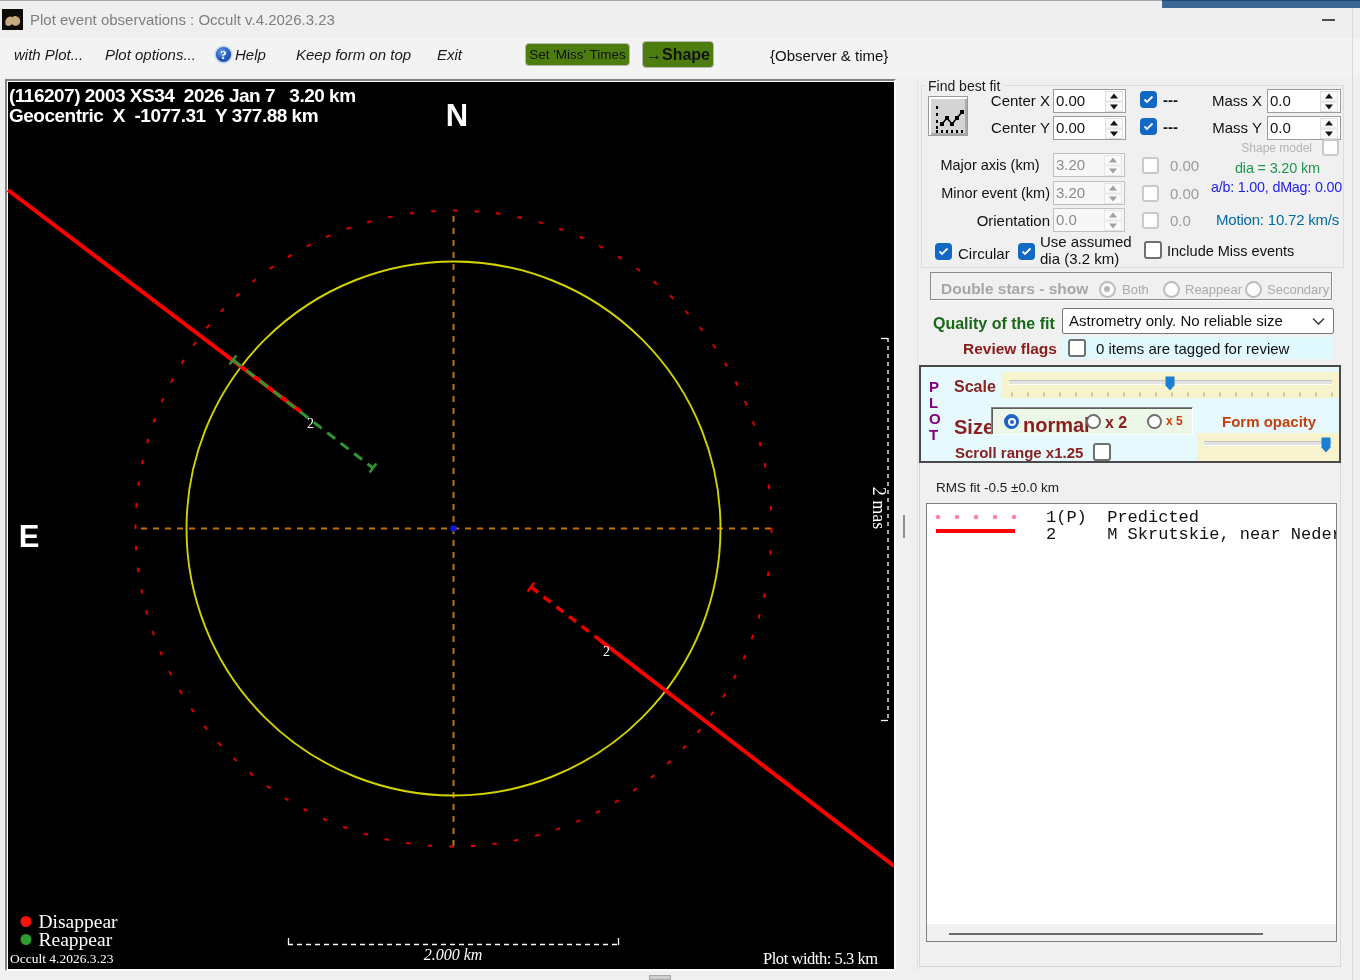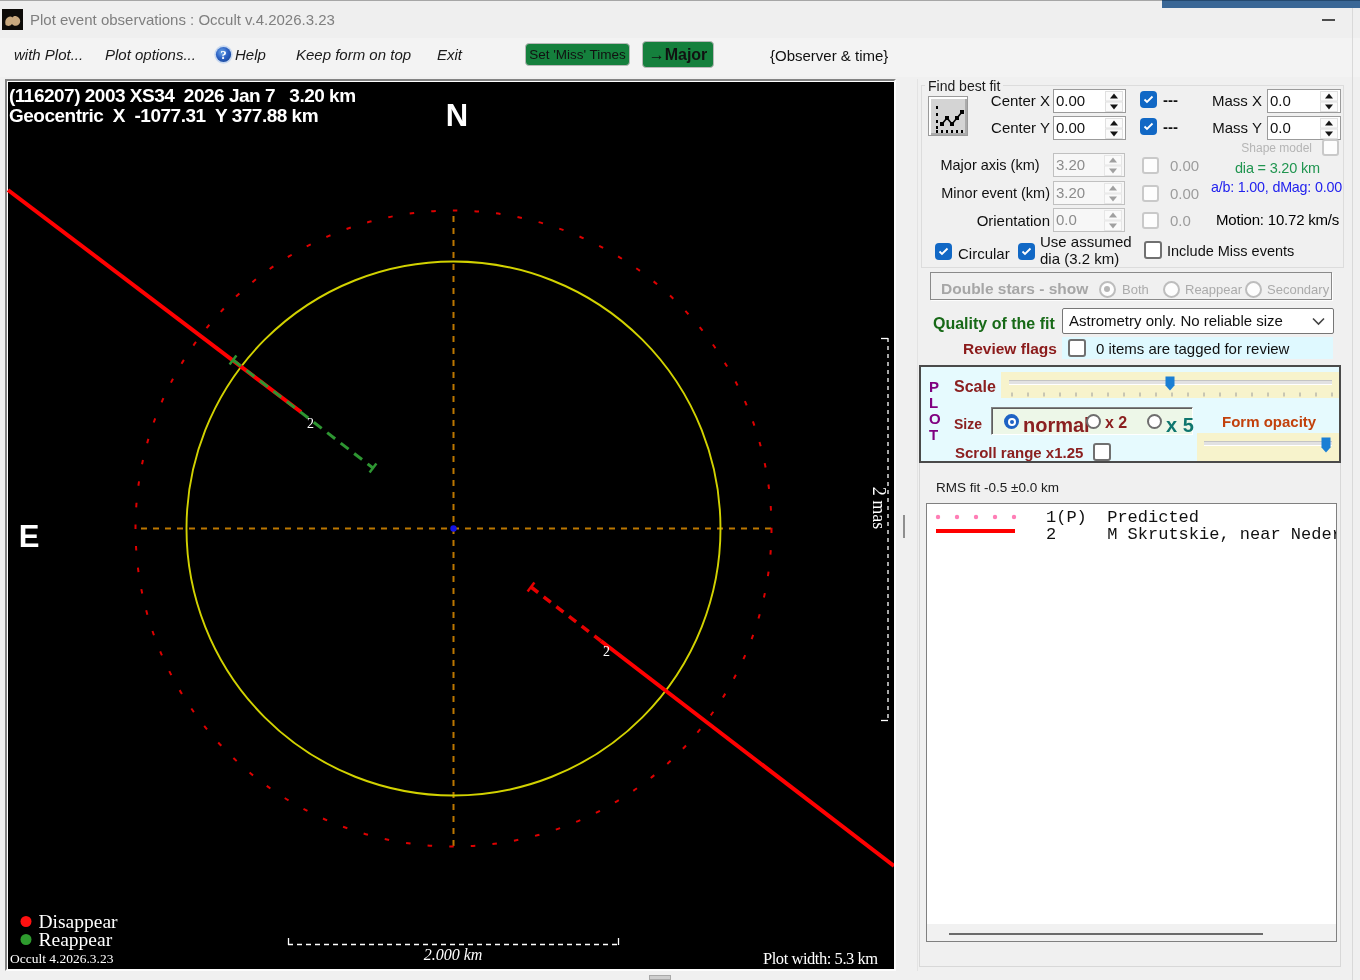--- a/index.html
+++ b/index.html
@@ -13,21 +13,21 @@
 #bluestrip { left:1162px; top:0; width:198px; height:8px; background:#3A6796; border-top:1px solid #24496F; }
 #appicon { left:2px; top:9px; width:21px; height:21px; background:#0D0B08; border-radius:2px; }
 #apptitle { left:30px; top:11px; font-size:15px; color:#7F7F7F; }
 #minbtn { left:1322px; top:19px; width:13px; height:2px; background:#4D4D4D; }
 
 
 #menubar { left:0; top:38px; width:1360px; height:39px; background:#F3F3F3; }
 .menuitem { top:46px; font-size:15px; color:#1A1A1A;font-style:italic; }
 
 
-.tbtn { background:#15803d; border:1px solid #B8B8B8; border-radius:4px; color:#111; text-align:center; }
+.tbtn { background:#4d7c0f; border:1px solid #B8B8B8; border-radius:4px; color:#111; text-align:center; }
 #btnMiss { left:525px; top:43px; width:105px; height:23px; font-size:13.5px; line-height:21px; }
 #btnEditor { left:642px; top:41px; width:72px; height:27px; font-size:16px; font-weight:bold; line-height:25px; }
 #obsTime { left:726px; top:47px; font-size:15px; color:#111;margin-left:44px; }
 
 
 #plotwrap { left:5px; top:79px; width:891px; height:892px; border-top:2px solid #838383; border-left:2px solid #838383; border-right:2px solid #FCFCFC; border-bottom:2px solid #FCFCFC; background:#000; box-shadow:inset 1px 1px 0 #FFF; }
 
 
 .gb { border:1px solid #DCDCDC; }
 .lbl { font-size:15px; color:#101010; }
@@ -62,21 +62,21 @@
         <stop offset="100%" stop-color="#1B4A9E"></stop>
       </radialGradient>
     </defs>
 <circle cx="9.5" cy="9.5" r="9.2" fill="#C7D8F0"></circle>
 <circle cx="9.5" cy="9.5" r="7.6" fill="url(#hg)"></circle>
 <text x="9.5" y="14" text-anchor="middle" font-family="Liberation Serif, serif" font-size="13" font-weight="bold" fill="#FFF">?</text>
 </svg>
 <div class="abs menuitem" style="left:296px;">Keep form on top</div>
 <div class="abs menuitem" style="left:437px;">Exit</div>
 <div class="abs tbtn" id="btnMiss">Set 'Miss' Times</div>
-<div class="abs tbtn" id="btnEditor">→Major</div>
+<div class="abs tbtn" id="btnEditor">→Shape</div>
 <div class="abs" id="obsTime">{Observer &amp; time}</div>
 
 <div class="abs" id="plotwrap">
 <svg width="887" height="888" viewBox="0 0 887 888" xmlns="http://www.w3.org/2000/svg">
 
   <line x1="134" y1="447.5" x2="765" y2="447.5" stroke="#BB7700" stroke-width="2" stroke-dasharray="6,6"></line>
   <line x1="446.5" y1="135" x2="446.5" y2="766" stroke="#BB7700" stroke-width="2" stroke-dasharray="6,6"></line>
 
   <circle cx="446.5" cy="447.5" r="267" fill="none" stroke="#D2D200" stroke-width="1.9"></circle>
   <circle cx="446.5" cy="447.5" r="318" fill="none" stroke="#DE0000" stroke-width="2" stroke-dasharray="4.5,17.2"></circle>
@@ -235,21 +235,21 @@
 <div class="abs cbd" style="left:1142px;top:157px;"></div>
 <div class="abs lbl" style="left:1170px;top:157px;color:#9C9C9C;">0.00</div>
 <div class="abs cbd" style="left:1142px;top:185px;"></div>
 <div class="abs lbl" style="left:1170px;top:185px;color:#9C9C9C;">0.00</div>
 <div class="abs cbd" style="left:1142px;top:212px;"></div>
 <div class="abs lbl" style="left:1170px;top:212px;color:#9C9C9C;">0.0</div>
 <div class="abs" style="left:1232px;top:141px;width:80px;text-align:right;font-size:12px;color:#B5B5B5;">Shape model</div>
 <div class="abs cbd" style="left:1322px;top:139px;"></div>
 <div class="abs" style="left:1235px;top:160px;font-size:14.5px;letter-spacing:-0.2px;color:#209550;">dia = 3.20 km</div>
 <div class="abs" style="left:1211px;top:179px;font-size:14.3px;letter-spacing:-0.2px;color:#2222EE;">a/b: 1.00, dMag: 0.00</div>
-<div class="abs" style="left:1216px;top:211px;font-size:15px;letter-spacing:-0.2px;color:#000000;">Motion: 10.72 km/s</div>
+<div class="abs" style="left:1216px;top:211px;font-size:15px;letter-spacing:-0.2px;color:#0369a1;">Motion: 10.72 km/s</div>
 <div class="abs cb" style="left:935px;top:243px;"><svg width="13" height="13" viewBox="0 0 13 13" style="margin:2px;">
       <path d="M2.5 6.5 L5 9 L10.5 3.5" fill="none" stroke="#FFF" stroke-width="1.8"></path>
     </svg></div>
 <div class="abs lbl" style="left:958px;top:245px;">Circular</div>
 <div class="abs cb" style="left:1018px;top:243px;"><svg width="13" height="13" viewBox="0 0 13 13" style="margin:2px;">
       <path d="M2.5 6.5 L5 9 L10.5 3.5" fill="none" stroke="#FFF" stroke-width="1.8"></path>
     </svg></div>
 <div class="abs lbl" style="left:1040px;top:234px;line-height:16.5px;">Use assumed<br>dia (3.2 km)</div>
 <div class="abs cbu" style="left:1144px;top:241px;"></div>
 <div class="abs" style="left:1167px;top:243px;font-size:14.5px;color:#101010;">Include Miss events</div>
@@ -312,30 +312,30 @@
 <svg class="abs" style="left:1206px;top:450px;" width="128" height="5" viewBox="0 0 128 5">
     <g stroke="#9A9A9A" stroke-width="1">
       <line x1="2" y1="0.5" x2="2" y2="4.5"></line>
       <line x1="27" y1="0.5" x2="27" y2="4.5"></line>
       <line x1="52" y1="0.5" x2="52" y2="4.5"></line>
       <line x1="77" y1="0.5" x2="77" y2="4.5"></line>
       <line x1="102" y1="0.5" x2="102" y2="4.5"></line>
       <line x1="126" y1="0.5" x2="126" y2="4.5"></line>
     </g>
   </svg>
-<div class="abs" style="left:954px;top:416px;font-size:14px;font-weight:bold;color:#8B2020;">Size</div>
+<div class="abs" style="left:954px;top:416px;font-size:20px;font-weight:bold;color:#8B2020;">Size</div>
 <div class="abs" style="left:991px;top:407px;width:202px;height:28px;background:#EDF7E8;border:1px solid #828282;border-bottom-color:#FFF;border-right-color:#FFF;box-shadow:inset 1px 1px 0 #5E5E5E;"></div>
 <div class="abs" style="left:1004px;top:414px;width:15px;height:15px;border-radius:50%;background:#1E63C4;"></div>
 <div class="abs" style="left:1007.5px;top:417.5px;width:8px;height:8px;border-radius:50%;background:#FFF;"></div>
 <div class="abs" style="left:1009.5px;top:419.5px;width:4px;height:4px;border-radius:50%;background:#1E63C4;"></div>
 <div class="abs" style="left:1023px;top:414px;font-size:20px;font-weight:bold;color:#8B2020;">normal</div>
 <div class="abs" style="left:1086px;top:414px;width:15px;height:15px;border:2px solid #6E6E6E;border-radius:50%;background:#FFF;"></div>
 <div class="abs" style="left:1105px;top:414px;font-size:16px;font-weight:bold;color:#8B2020;">x 2</div>
 <div class="abs" style="left:1147px;top:414px;width:15px;height:15px;border:2px solid #6E6E6E;border-radius:50%;background:#FFF;"></div>
-<div class="abs" style="left:1166px;top:414px;font-size:20px;font-weight:bold;color:#0f766e;">x 5</div>
+<div class="abs" style="left:1166px;top:414px;font-size:12px;font-weight:bold;color:#c2410c;">x 5</div>
 <div class="abs" style="left:1222px;top:413px;font-size:15px;font-weight:bold;color:#c2410c;">Form opacity</div>
 <div class="abs" style="left:1197px;top:433px;width:142px;height:28px;background:#F7F3CC;"></div>
 <div class="abs" style="left:1204px;top:441px;width:128px;height:5px;background:#E2E2E2;border-top:1px solid #C4C4C4;border-bottom:1px solid #FFF;"></div>
 <svg class="abs" style="left:1321px;top:437px;" width="10" height="16" viewBox="0 0 10 16">
     <path d="M0.5 0.5 H9.5 V10.5 L5 15.5 L0.5 10.5 Z" fill="#1B7FD4"></path>
   </svg>
 <div class="abs" style="left:955px;top:444px;font-size:15px;font-weight:bold;color:#8B2020;">Scroll range x1.25</div>
 <div class="abs" style="left:1093px;top:443px;width:18px;height:18px;background:#FFF;border:2px solid #707070;border-radius:3px;"></div>
 
 <div class="abs" style="left:919px;top:463px;width:422px;height:504px;border:1px solid #D8D8D8;border-top:none;"></div>

